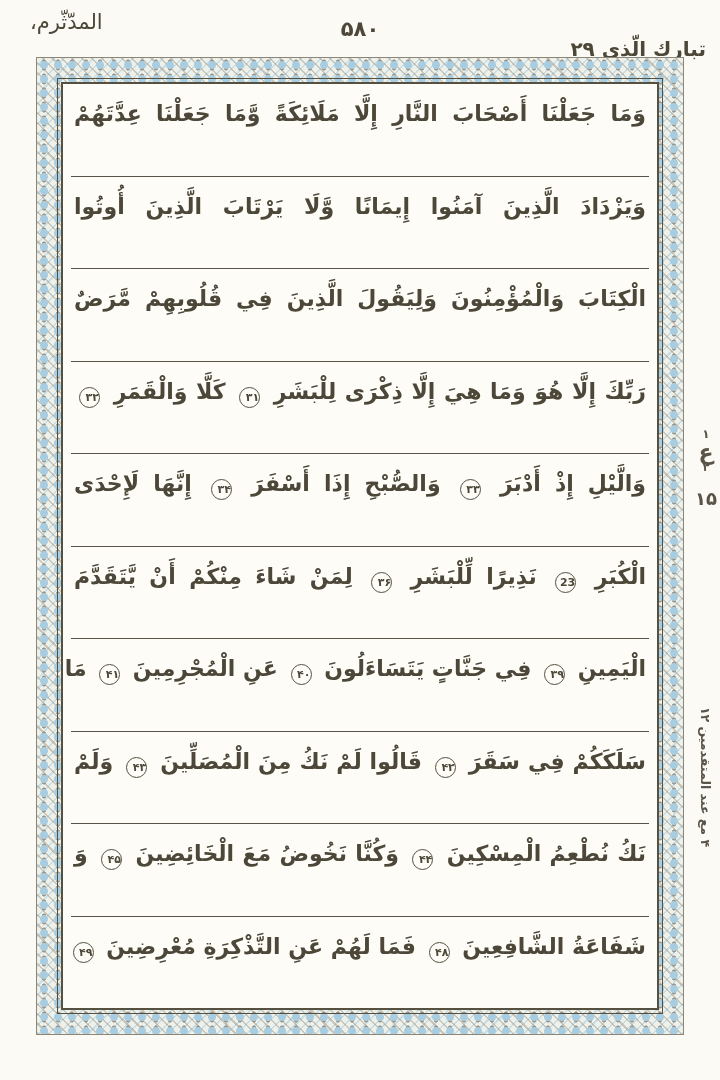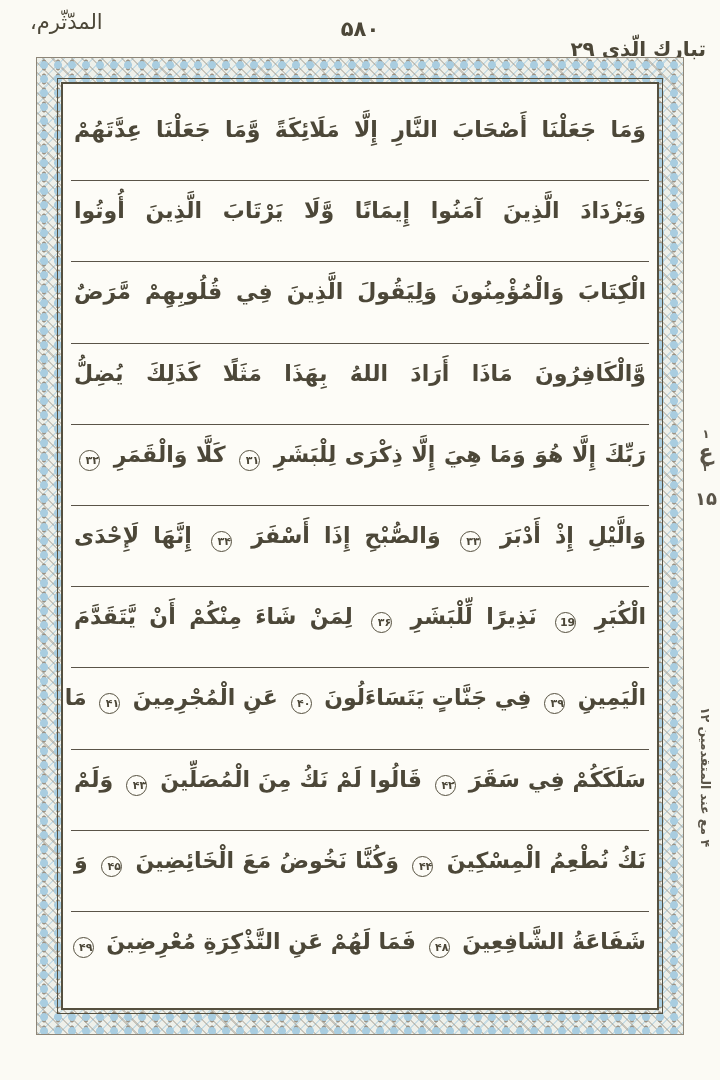--- a/index.html
+++ b/index.html
@@ -31,21 +31,21 @@
       repeating-linear-gradient(45deg, rgba(154,145,131,.45) 0 1.5px, rgba(0,0,0,0) 1.5px 7px),
       repeating-linear-gradient(-45deg, rgba(169,205,224,.55) 0 1.5px, rgba(0,0,0,0) 1.5px 7px);
     background-size:14px 14px, 14px 7px, auto auto, auto auto;
   }
   .text-panel{
     position:absolute;inset:24px;
     background:#fdfcf7;
     border:2px solid #55503f;
     outline:1px solid #55503f;
     outline-offset:3px;
-    padding:16px 8px;
+    padding:0 8px;
     box-sizing:border-box;
     display:flex;flex-direction:column;
   }
   .t-line{
     flex:1 1 0;
     direction:rtl;
     text-align:justify;
     -moz-text-align-last:justify;
     text-align-last:justify;
     font-size:22px;
@@ -106,24 +106,23 @@
     <div class="surah-label">المدّثّرم،</div>
     <div class="page-number">۵۸۰</div>
     <div class="juz-label">تبارك الّذى ۲۹</div>
   </div>
 
   <div class="frame">
     <div class="text-panel">
         <div class="t-line"><span>وَمَا جَعَلْنَا أَصْحَابَ النَّارِ إِلَّا مَلَائِكَةً وَّمَا جَعَلْنَا عِدَّتَهُمْ</span> </div>
         <div class="t-line"><span>وَيَزْدَادَ الَّذِينَ آمَنُوا إِيمَانًا وَّلَا يَرْتَابَ الَّذِينَ أُوتُوا</span> </div>
         <div class="t-line"><span>الْكِتَابَ وَالْمُؤْمِنُونَ وَلِيَقُولَ الَّذِينَ فِي قُلُوبِهِمْ مَّرَضٌ</span> </div>
-        <div class="t-line"><span>وَّالْكَافِرُونَ مَاذَا أَرَادَ اللهُ بِهَذَا مَثَلًا كَذَلِكَ يُضِلُّ</span> </div>
         <div class="t-line"><span>رَبِّكَ إِلَّا هُوَ وَمَا هِيَ إِلَّا ذِكْرَى لِلْبَشَرِ</span> <span class="ayah-num">۳۱</span> <span>كَلَّا وَالْقَمَرِ</span> <span class="ayah-num">۳۲</span> </div>
         <div class="t-line"><span>وَالَّيْلِ إِذْ أَدْبَرَ</span> <span class="ayah-num">۳۳</span> <span>وَالصُّبْحِ إِذَا أَسْفَرَ</span> <span class="ayah-num">۳۴</span> <span>إِنَّهَا لَإِحْدَى</span> </div>
-        <div class="t-line"><span>الْكُبَرِ</span> <span class="ayah-num">19</span> <span>نَذِيرًا لِّلْبَشَرِ</span> <span class="ayah-num">۳۶</span> <span>لِمَنْ شَاءَ مِنْكُمْ أَنْ يَّتَقَدَّمَ</span> </div>
+        <div class="t-line"><span>الْكُبَرِ</span> <span class="ayah-num">23</span> <span>نَذِيرًا لِّلْبَشَرِ</span> <span class="ayah-num">۳۶</span> <span>لِمَنْ شَاءَ مِنْكُمْ أَنْ يَّتَقَدَّمَ</span> </div>
         <div class="t-line"><span>الْيَمِينِ</span> <span class="ayah-num">۳۹</span> <span>فِي جَنَّاتٍ يَتَسَاءَلُونَ</span> <span class="ayah-num">۴۰</span> <span>عَنِ الْمُجْرِمِينَ</span> <span class="ayah-num">۴۱</span> <span>مَا</span> </div>
         <div class="t-line"><span>سَلَكَكُمْ فِي سَقَرَ</span> <span class="ayah-num">۴۲</span> <span>قَالُوا لَمْ نَكُ مِنَ الْمُصَلِّينَ</span> <span class="ayah-num">۴۳</span> <span>وَلَمْ</span> </div>
         <div class="t-line"><span>نَكُ نُطْعِمُ الْمِسْكِينَ</span> <span class="ayah-num">۴۴</span> <span>وَكُنَّا نَخُوضُ مَعَ الْخَائِضِينَ</span> <span class="ayah-num">۴۵</span> <span>وَ</span> </div>
         <div class="t-line"><span>شَفَاعَةُ الشَّافِعِينَ</span> <span class="ayah-num">۴۸</span> <span>فَمَا لَهُمْ عَنِ التَّذْكِرَةِ مُعْرِضِينَ</span> <span class="ayah-num">۴۹</span> </div>
       </div>
   </div>
 
   <div class="ruku">
     <span class="r-top">۱</span>
     <span class="r-ain">ع</span>

